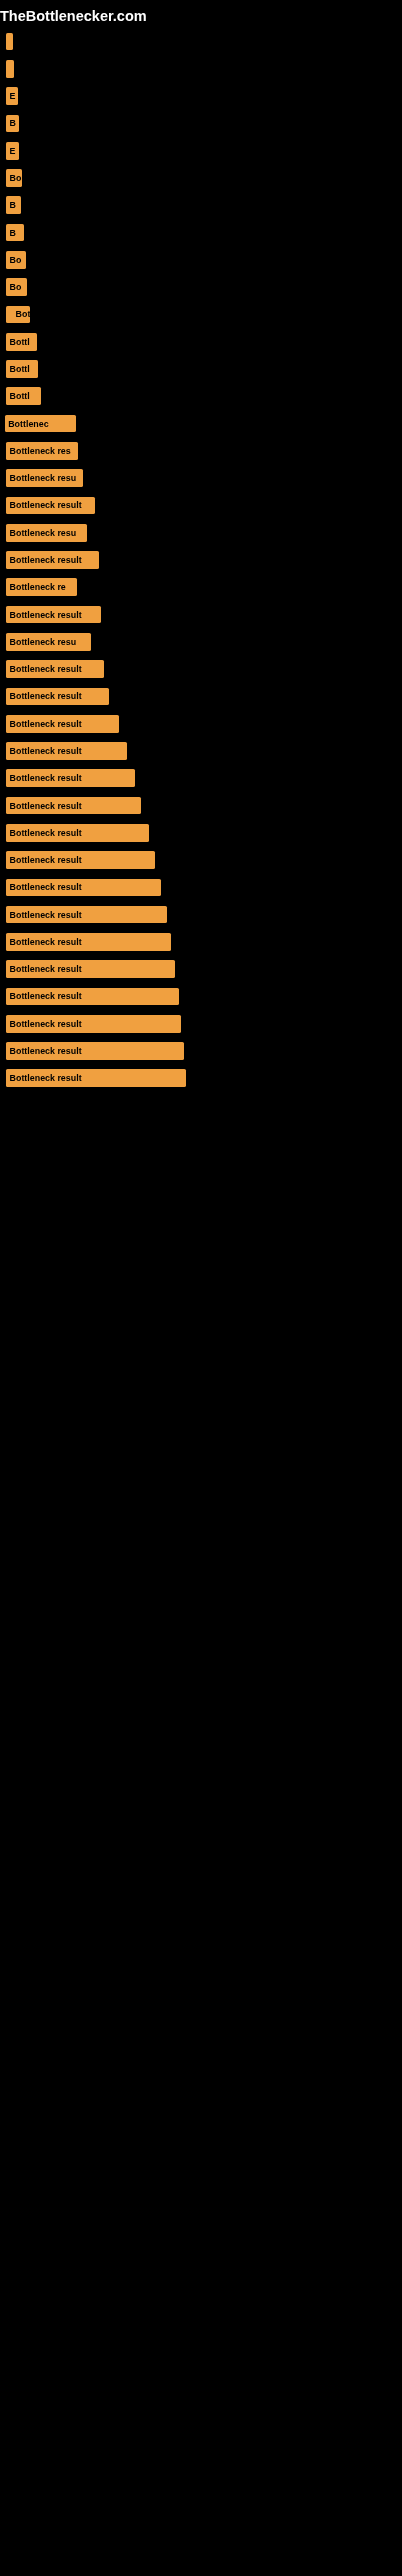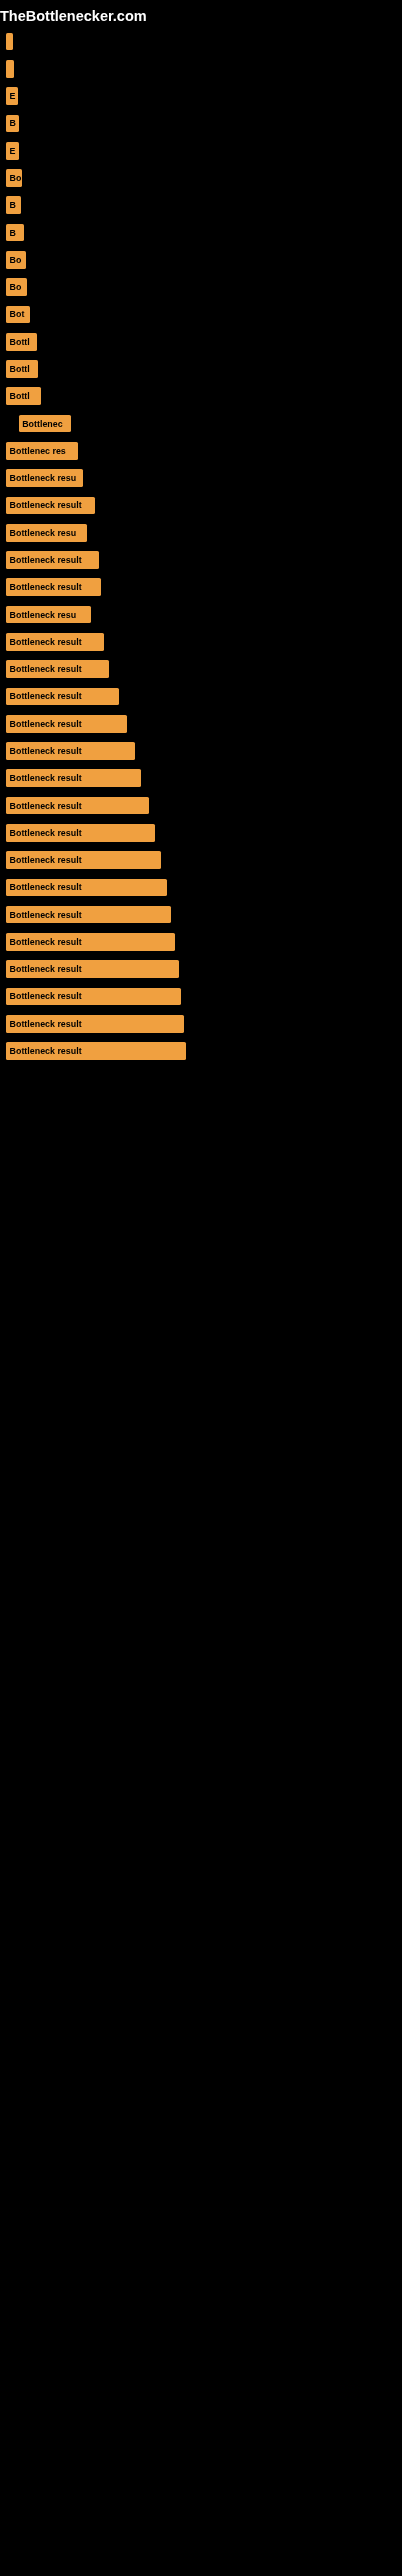--- a/index.html
+++ b/index.html
@@ -93,47 +93,47 @@
       <div class="bar" style="width: 19.3px; margin-left: 6.4px;">
         <span class="bar-label">Bo</span>
       </div>
     </div>
     <div class="bar-container">
       <div class="bar" style="width: 21px; margin-left: 6.4px;">
         <span class="bar-label">Bo</span>
       </div>
     </div>
     <div class="bar-container">
-      <div class="bar" style="width: 24px; margin-left: 6.4px;">
+      <div class="bar" style="width: 24px; margin-left: 6.4px; justify-content: flex-end;">
         <span class="bar-label">Bot</span>
       </div>
     </div>
     <div class="bar-container">
       <div class="bar" style="width: 31px; margin-left: 6.4px;">
         <span class="bar-label">Bottl</span>
       </div>
     </div>
     <div class="bar-container">
       <div class="bar" style="width: 32px; margin-left: 6.4px;">
         <span class="bar-label">Bottl</span>
       </div>
     </div>
     <div class="bar-container">
       <div class="bar" style="width: 35px; margin-left: 6.4px;">
         <span class="bar-label">Bottl</span>
       </div>
     </div>
     <div class="bar-container">
-      <div class="bar" style="width: 52px; margin-left: 19px; align-items: center;">
+      <div class="bar" style="width: 71px; margin-left: 5px; align-items: center;">
         <span class="bar-label">Bottlenec</span>
       </div>
     </div>
     <div class="bar-container">
       <div class="bar" style="width: 72px; margin-left: 6.4px;">
-        <span class="bar-label">Bottlenec res</span>
+        <span class="bar-label">Bottleneck res</span>
       </div>
     </div>
     <div class="bar-container">
       <div class="bar" style="width: 77px; margin-left: 6.4px;">
         <span class="bar-label">Bottleneck resu</span>
       </div>
     </div>
     <div class="bar-container">
       <div class="bar" style="width: 89px; margin-left: 6.4px;">
         <span class="bar-label">Bottleneck result</span>
@@ -143,20 +143,25 @@
       <div class="bar" style="width: 81px; margin-left: 6.4px;">
         <span class="bar-label">Bottleneck resu</span>
       </div>
     </div>
     <div class="bar-container">
       <div class="bar" style="width: 93px; margin-left: 6.4px;">
         <span class="bar-label">Bottleneck result</span>
       </div>
     </div>
     <div class="bar-container">
+      <div class="bar" style="width: 71px; margin-left: 6.4px;">
+        <span class="bar-label">Bottleneck re</span>
+      </div>
+    </div>
+    <div class="bar-container">
       <div class="bar" style="width: 95px; margin-left: 6.4px;">
         <span class="bar-label">Bottleneck result</span>
       </div>
     </div>
     <div class="bar-container">
       <div class="bar" style="width: 85px; margin-left: 6.4px;">
         <span class="bar-label">Bottleneck resu</span>
       </div>
     </div>
     <div class="bar-container">

